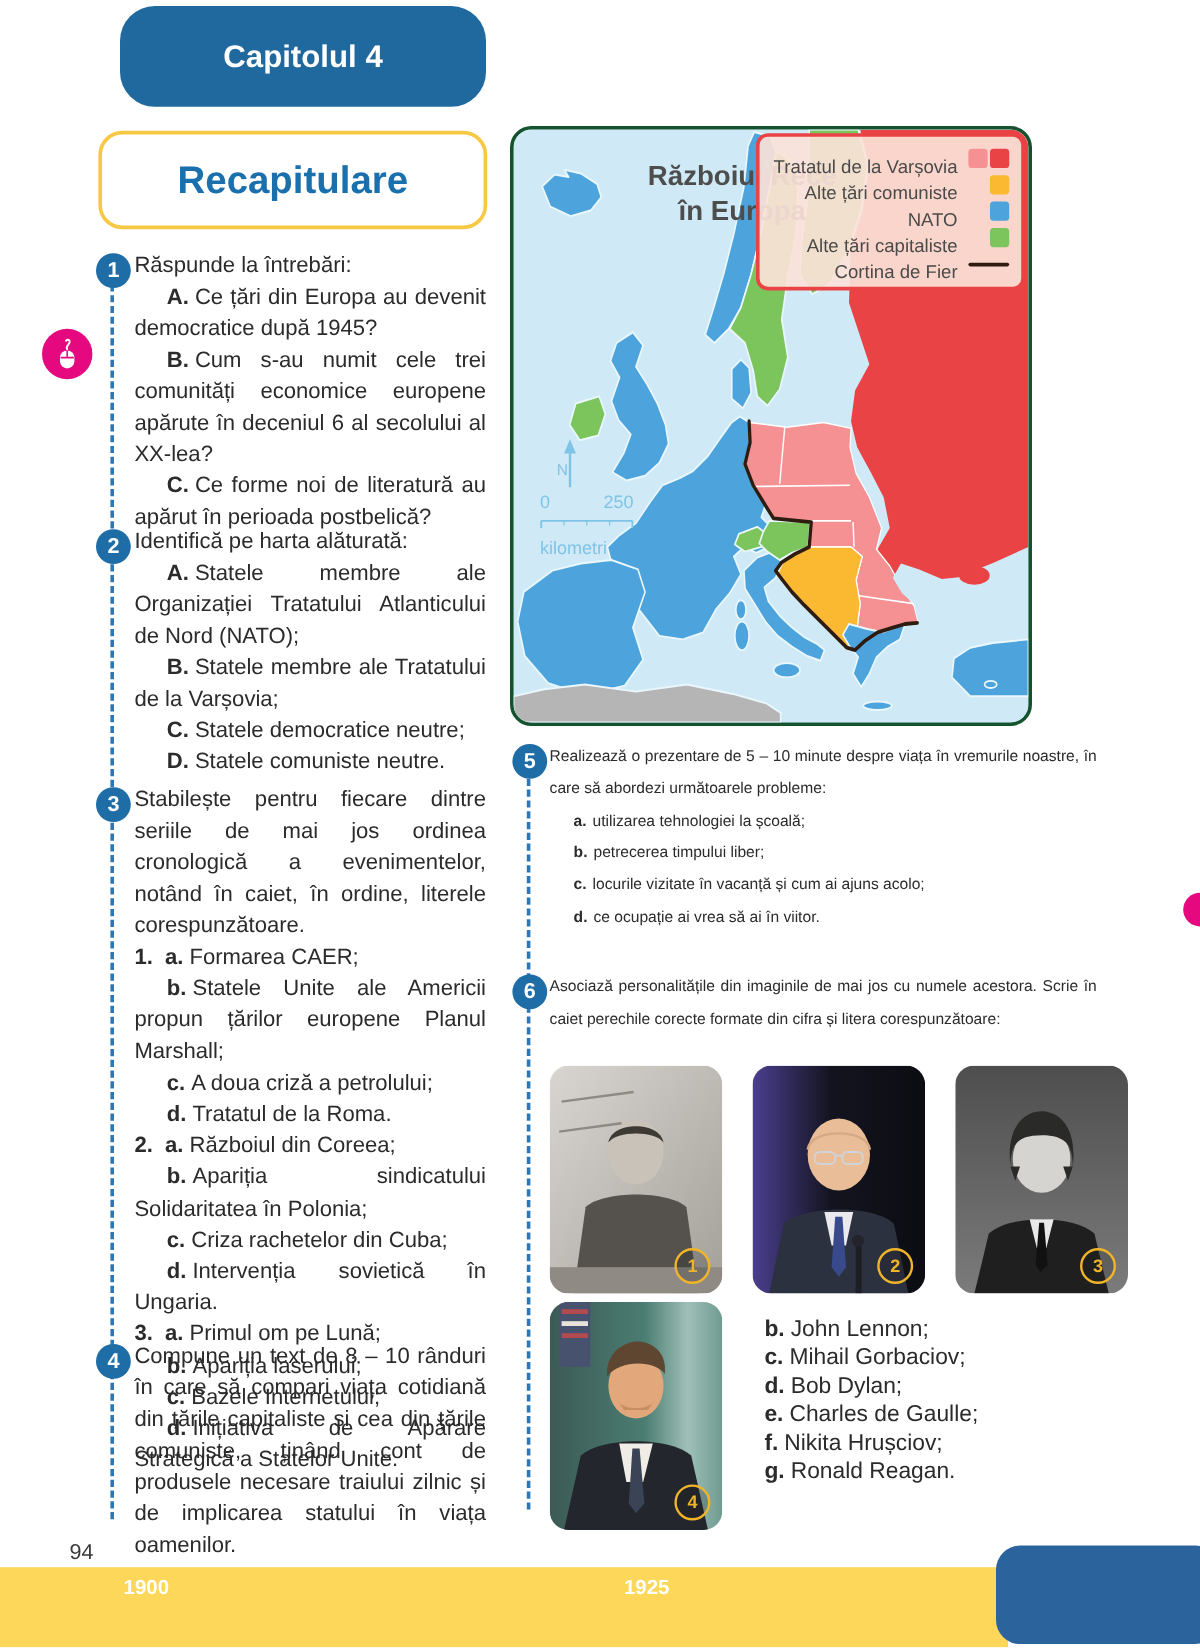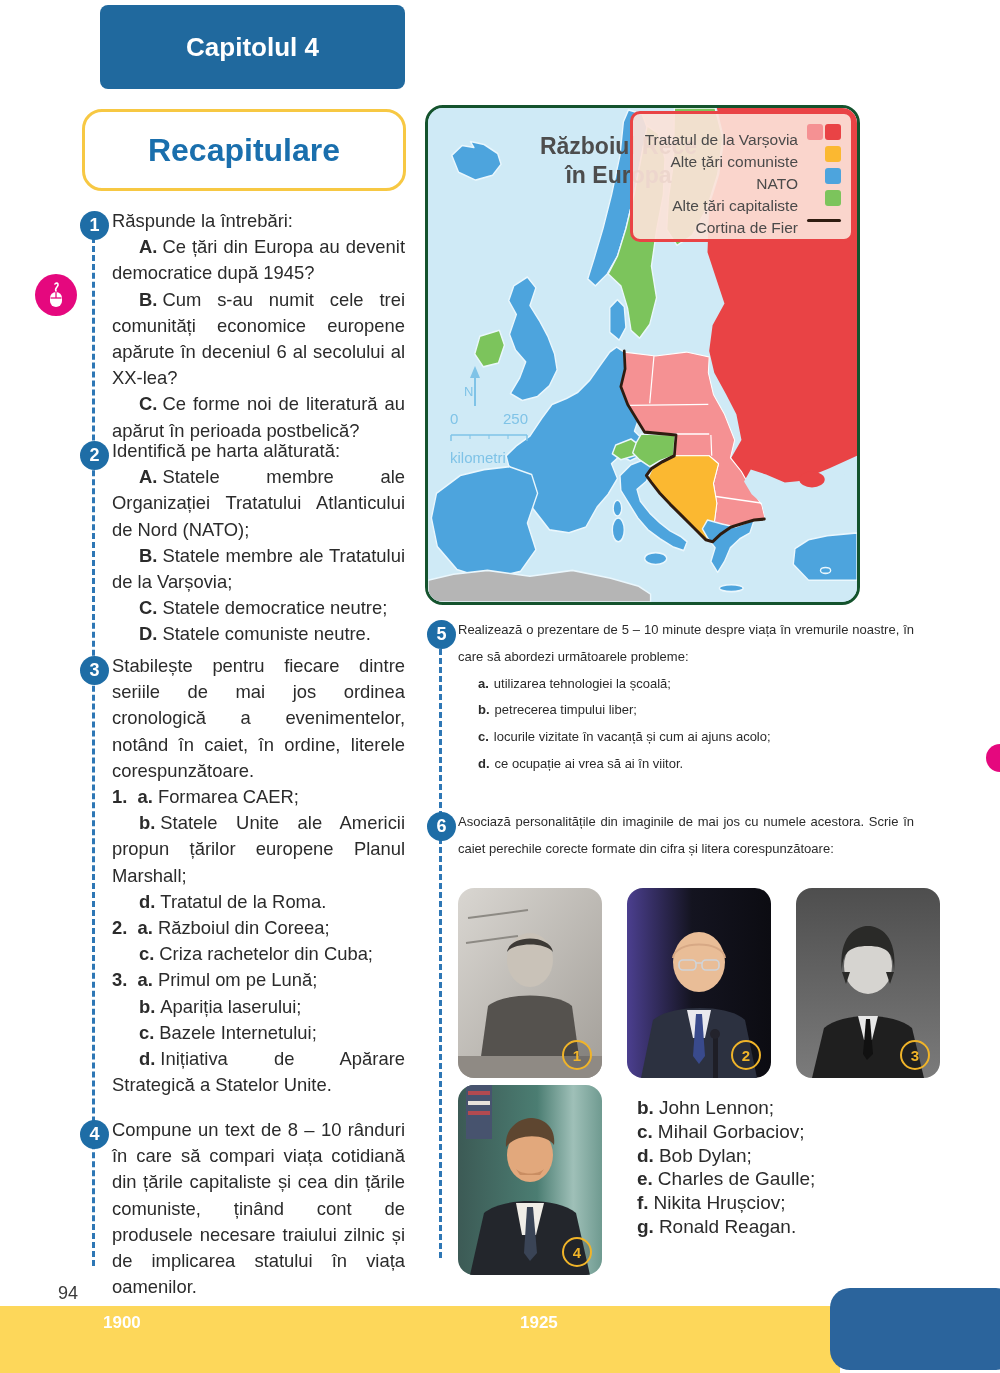--- a/index.html
+++ b/index.html
@@ -1,21 +1,21 @@
 <!DOCTYPE html>
 <html><head>
 <meta charset="utf-8">
 <style>
   html,body{margin:0;padding:0;background:#fff;}
   #page{position:relative;width:1000px;height:1373px;background:#ffffff;overflow:hidden;
         font-family:"Liberation Sans",sans-serif;color:#2b2b2b;}
 
   
   .chapter-box{position:absolute;left:100px;top:5px;width:305px;height:84px;background:#20699e;
-        border-radius:8px;display:flex;align-items:center;justify-content:center;}
+        border-radius:29px;display:flex;align-items:center;justify-content:center;}
   .chapter-box span{color:#fff;font-weight:bold;font-size:26px;}
   .recap-box{position:absolute;left:82px;top:109px;width:318px;height:76px;background:#fff;
         border:3px solid #f7c843;border-radius:20px;display:flex;align-items:center;justify-content:center;}
   .recap-box span{color:#1a6fad;font-weight:bold;font-size:32px;}
 
   
   .dash{position:absolute;width:0;border-left:3px dashed #2e77b5;}
   .qnum{position:absolute;width:29px;height:29px;border-radius:50%;background:#1e6da6;color:#fff;
         font-weight:bold;font-size:18px;display:flex;align-items:center;justify-content:center;z-index:5;}
 
@@ -116,23 +116,26 @@
     <p class="ind"><b class="lbl">D.</b><span>Statele comuniste neutre.</span></p>
   </div>
 
   <div class="qnum" style="left:80px;top:656px;">
       <span>3</span>
     </div>
   <div class="qtext col-l" style="top:653px;">
     <p>Stabilește pentru fiecare dintre seriile de mai jos ordinea cronologică a evenimentelor, notând în caiet, în ordine, literele corespunzătoare.</p>
     <p><b class="lbl">1.&nbsp;&nbsp;a.</b><span>Formarea CAER;</span></p>
     <p class="ind"><b class="lbl">b.</b><span>Statele Unite ale Americii propun țărilor europene Planul Marshall;</span></p>
+    <p class="ind"><b class="lbl">c.</b><span>A doua criză a petrolului;</span></p>
     <p class="ind"><b class="lbl">d.</b><span>Tratatul de la Roma.</span></p>
     <p><b class="lbl">2.&nbsp;&nbsp;a.</b><span>Războiul din Coreea;</span></p>
+    <p class="ind"><b class="lbl">b.</b><span>Apariția sindicatului Solidaritatea în Polonia;</span></p>
     <p class="ind"><b class="lbl">c.</b><span>Criza rachetelor din Cuba;</span></p>
+    <p class="ind"><b class="lbl">d.</b><span>Intervenția sovietică în Ungaria.</span></p>
     <p><b class="lbl">3.&nbsp;&nbsp;a.</b><span>Primul om pe Lună;</span></p>
     <p class="ind"><b class="lbl">b.</b><span>Apariția laserului;</span></p>
     <p class="ind"><b class="lbl">c.</b><span>Bazele Internetului;</span></p>
     <p class="ind"><b class="lbl">d.</b><span>Inițiativa de Apărare Strategică a Statelor Unite.</span></p>
   </div>
 
   <div class="qnum" style="left:80px;top:1120px;">
       <span>4</span>
     </div>
   <div class="qtext col-l" style="top:1117px;">

